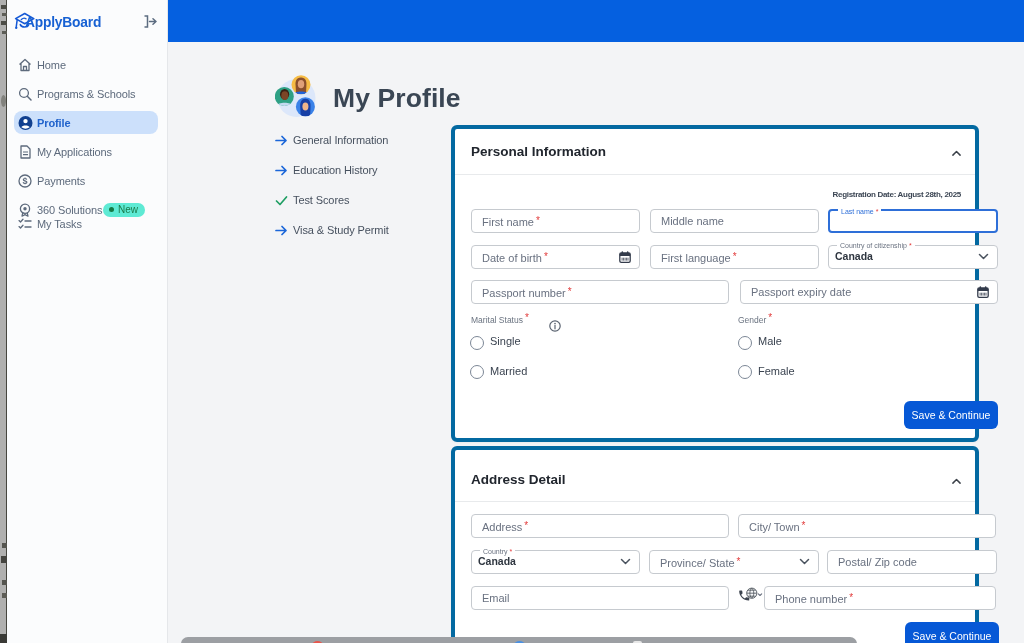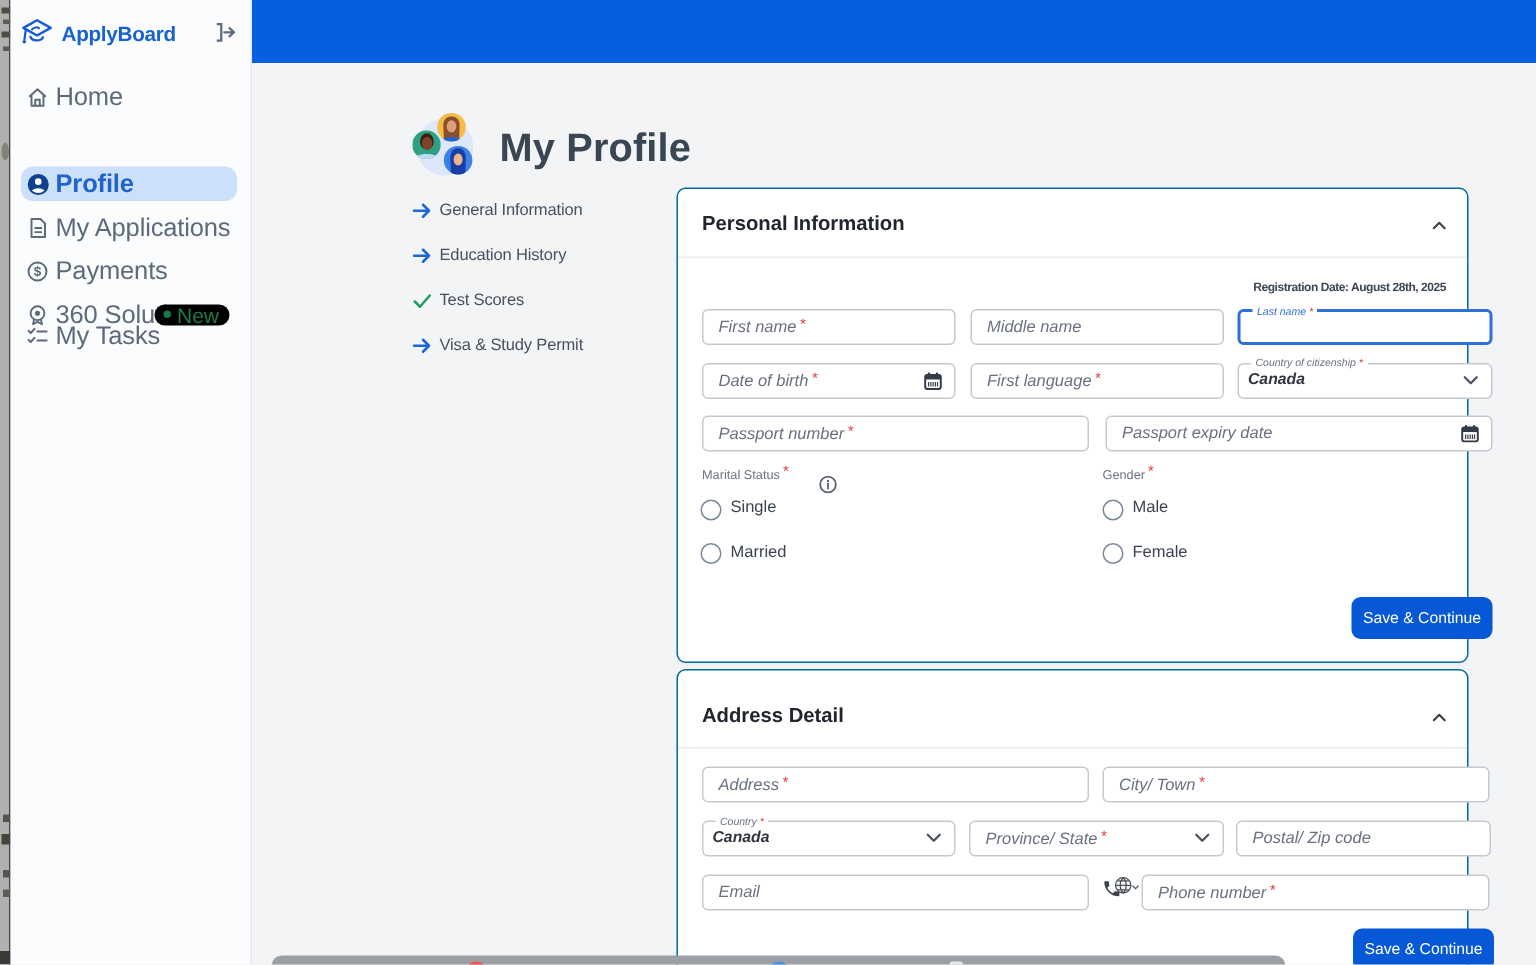--- a/index.html
+++ b/index.html
@@ -8,43 +8,43 @@
   .abs { position:absolute; }
 
   
   #sliver { left:0; top:0; width:7px; height:643px; background:#b0b0af; }
   #sliver .edge { position:absolute; right:0; top:0; width:1.5px; height:643px; background:#46463f; }
 
   
   #sidebar { left:7px; top:0; width:161px; height:643px; background:#fbfcfd; border-right:1px solid #e5e7ea; }
   .navitem { position:absolute; left:7px; width:144px; height:23px; }
   .navitem .ic { position:absolute; left:4px; top:50%; transform:translateY(-50%); }
-  .navitem .lb { position:absolute; left:23px; top:50%; transform:translateY(-50%); font-size:17px; letter-spacing:-0.1px; color:#5d6a7c; white-space:nowrap; }
+  .navitem .lb { position:absolute; left:23px; top:50%; transform:translateY(-50%); font-size:11px; letter-spacing:-0.1px; color:#5d6a7c; white-space:nowrap; }
   .navitem.active { background:#cce0fb; border-radius:8px; }
   .navitem.active .lb { color:#2163cc; font-weight:bold; }
-  .newbadge { position:absolute; left:89px; top:50%; transform:translateY(-50%); background:#000000; border-radius:8px; height:14px; padding:0 7px 0 15px; font-size:14px; color:#1b7a4a; line-height:14px; }
+  .newbadge { position:absolute; left:89px; top:50%; transform:translateY(-50%); background:#5eead4; border-radius:8px; height:14px; padding:0 7px 0 15px; font-size:10px; color:#1b7a4a; line-height:14px; }
   .newbadge:before { content:""; position:absolute; left:6px; top:4.5px; width:5px; height:5px; border-radius:50%; background:#157a46; }
 
   
   #topbar { left:168px; top:0; width:856px; height:42px; background:#0560e0; }
 
   
   #title { left:333px; top:82.5px; font-size:26.5px; font-weight:bold; color:#3a4654; letter-spacing:0.1px; }
 
   .step { position:absolute; left:275px; height:14px; }
   .step .lb { position:absolute; left:18px; top:50%; transform:translateY(-50%); font-size:11px; letter-spacing:-0.1px; color:#47515f; white-space:nowrap; }
 
   
-  .card { position:absolute; left:451px; width:528px; background:#fff; border:1px solid #0369a1; border-radius:6px; box-shadow:0 1px 2px rgba(0,0,0,0.04); }
+  .card { position:absolute; left:451px; width:528px; background:#fff; border:4px solid #0369a1; border-radius:6px; box-shadow:0 1px 2px rgba(0,0,0,0.04); }
   .cardhead { position:relative; }
   .cardhead .t { position:absolute; left:16px; font-size:13.5px; font-weight:bold; color:#21262e; }
   .chev { position:absolute; right:14px; width:9px; height:9px; }
   .divider { position:absolute; left:0; width:100%; height:1px; background:#e8eaec; }
 
-  .field { position:absolute; height:24px; border:1px solid #c6cacf; border-radius:4px; background:#fff;font-style:italic; }
+  .field { position:absolute; height:24px; border:1px solid #c6cacf; border-radius:4px; background:#fff; }
   .field .ph { position:absolute; left:10px; top:50%; transform:translateY(-50%); font-size:11px; color:#697180; white-space:nowrap; }
   .req:after { content:"*"; color:#e23b3b; font-size:10px; margin-left:2px; vertical-align:2px; }
   .field .icon-r { position:absolute; right:8px; top:50%; transform:translateY(-50%); }
   .notch-label { position:absolute; top:-4.5px; left:8px; background:#fff; padding:0 3px; font-size:7px; color:#6a7280; line-height:9px; white-space:nowrap; }
   .notch-label .ast { color:#e23b3b; }
   .field.focus { border:2px solid #2e6fd8; }
   .field.focus .notch-label { color:#2e6fd8; }
   .field .val { position:absolute; left:6px; top:46%; transform:translateY(-50%); font-size:10.5px; color:#2f3640; font-weight:bold; }
 
   .grouplabel { position:absolute; font-size:8.5px; color:#6a7380; }
@@ -76,31 +76,38 @@
 
 <div class="abs" id="sidebar">
 
   <svg class="abs" style="left:7px;top:12px" width="21" height="18" viewBox="0 0 21 18">
     <path d="M10.7 1.5 L19.8 6.6 L10.7 11.7 L1.6 6.6 Z" fill="none" stroke="#1559d6" stroke-width="1.6" stroke-linejoin="round"></path>
     <path d="M7.3 7.6 C8.8 6.1 10.8 5.9 12 6.8" fill="none" stroke="#1559d6" stroke-width="1.4" stroke-linecap="round"></path>
     <path d="M3.2 7.7 L2.3 14.3" fill="none" stroke="#1559d6" stroke-width="1.5" stroke-linecap="round"></path>
     <circle cx="2.2" cy="15.8" r="1.2" fill="#1559d6"></circle>
     <path d="M6.3 12.6 C7.4 15.6 13.4 15.7 14.6 12.9" fill="none" stroke="#1559d6" stroke-width="1.6" stroke-linecap="round"></path>
   </svg>
-  <div class="abs" style="left:34px;top:14.5px;font-size:13.8px;font-weight:bold;color:#1761d3;letter-spacing:-0.2px;">ApplyBoard</div>
+  <div class="abs" style="left:18px;top:14.5px;font-size:13.8px;font-weight:bold;color:#1761d3;letter-spacing:-0.2px;">ApplyBoard</div>
   <svg class="abs" style="left:136px;top:15px" width="14" height="13" viewBox="0 0 14 13">
     <path d="M1.5 1 L4.5 1 L4.5 12 L1.5 12" fill="none" stroke="#5c6c80" stroke-width="1.5"></path>
     <path d="M6.5 6.5 L13 6.5 M10 3.8 L13 6.5 L10 9.2" fill="none" stroke="#5c6c80" stroke-width="1.5" stroke-linecap="round" stroke-linejoin="round"></path>
   </svg>
 
   <div class="navitem" style="top:53px;">
     <svg class="ic" width="14" height="14" viewBox="0 0 14 14">
         <path d="M1.5 6.5 L7 1.5 L12.5 6.5 M3 5.5 L3 12.5 L11 12.5 L11 5.5 M5.5 12.5 L5.5 8.5 L8.5 8.5 L8.5 12.5" fill="none" stroke="#5d6a7c" stroke-width="1.3" stroke-linejoin="round"></path>
       </svg>
     <div class="lb">Home</div>
+  </div>
+  <div class="navitem" style="top:82px;">
+    <svg class="ic" width="14" height="14" viewBox="0 0 14 14">
+        <circle cx="6" cy="6" r="4.4" fill="none" stroke="#5d6a7c" stroke-width="1.3"></circle>
+        <path d="M9.3 9.3 L13 13" stroke="#5d6a7c" stroke-width="1.5" stroke-linecap="round"></path>
+      </svg>
+    <div class="lb">Programs &amp; Schools</div>
   </div>
   <div class="navitem active" style="top:111px;">
     <svg class="ic" width="15" height="15" viewBox="0 0 15 15">
         <circle cx="7.5" cy="7.5" r="7" fill="#11408f"></circle>
         <circle cx="7.5" cy="5.6" r="2.2" fill="#fff"></circle>
         <path d="M3.4 11.7 C4 9.4 11 9.4 11.6 11.7 A7 7 0 0 1 3.4 11.7" fill="#fff"></path>
       </svg>
     <div class="lb">Profile</div>
   </div>
   <div class="navitem" style="top:140px;">

